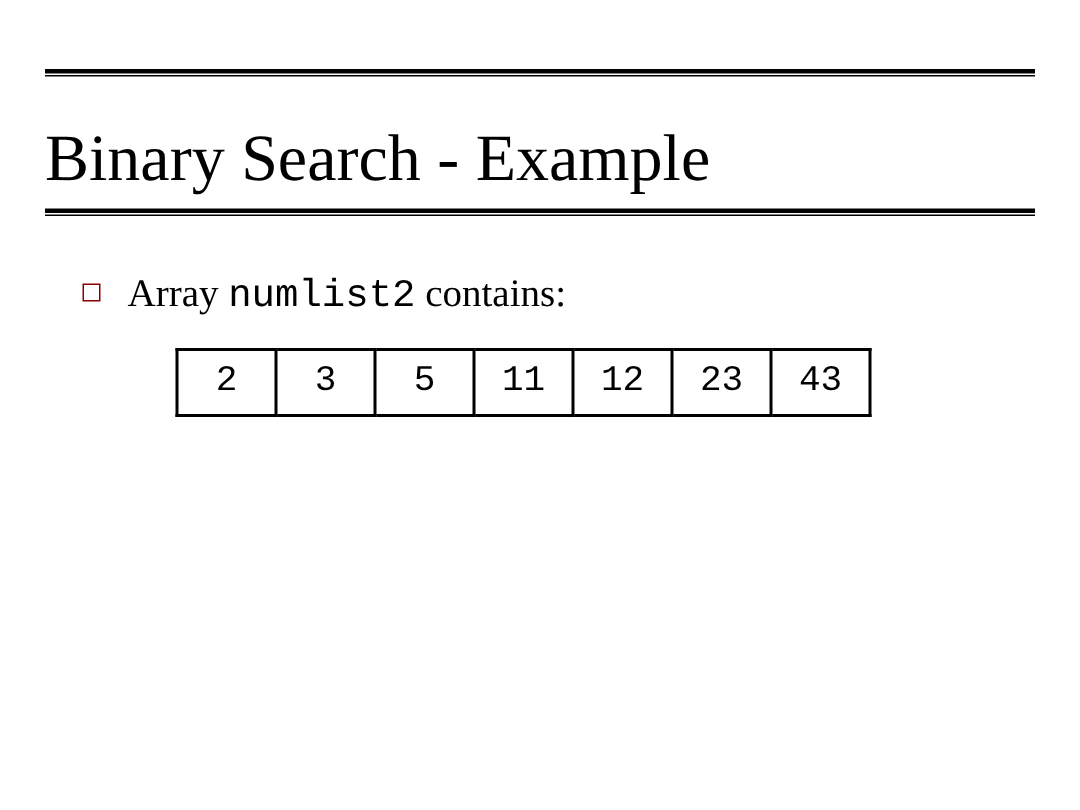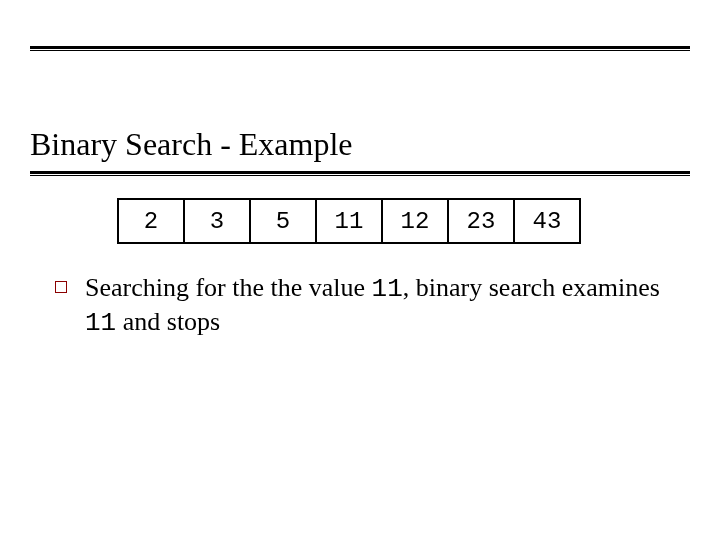--- a/index.html
+++ b/index.html
@@ -27,24 +27,23 @@
     border-bottom: 1px solid #000;
     height: 5px;
   }
   .title-block {
     position: absolute;
     left: 30px;
     right: 30px;
     top: 80px;
   }
   .title {
-    font-size: 32px;
+    font-size: 44px;
     font-weight: 400;
     margin-bottom: 8px;
-    margin-top: 46px;
   }
   .title-rule {
     border-top: 3px solid #000;
     border-bottom: 1px solid #000;
     height: 5px;
   }
   .content {
     position: absolute;
     left: 55px;
     right: 40px;
@@ -91,39 +90,41 @@
 
   <div class="top-rule"></div>
 
   <div class="title-block">
     <h1 class="title">Binary Search - Example</h1>
     <div class="title-rule"></div>
   </div>
 
   <div class="content">
 
+    <div class="bullet-row">
+      <div class="bullet-box"></div>
+      <div class="bullet-text">
+        <span>Array </span>
+        <span class="mono">numlist2</span>
+        <span> contains:</span>
+      </div>
+    </div>
 
     <div class="array-wrap">
       <table class="array-table">
         <tbody>
             <tr>
           <td>2</td>
           <td>3</td>
           <td>5</td>
           <td>11</td>
           <td>12</td>
           <td>23</td>
           <td>43</td>
         </tr>
       </tbody>
         </table>
     </div>
 
-    <div class="bullet-row">
-      <div class="bullet-box"></div>
-      <div class="bullet-text">
-        <span>Searching for the the value </span><span class="mono">11</span><span>, binary search examines </span><span class="mono">11</span><span> and stops</span>
-      </div>
-    </div>
 
 
   </div>
 </div>
 
 </body></html>

